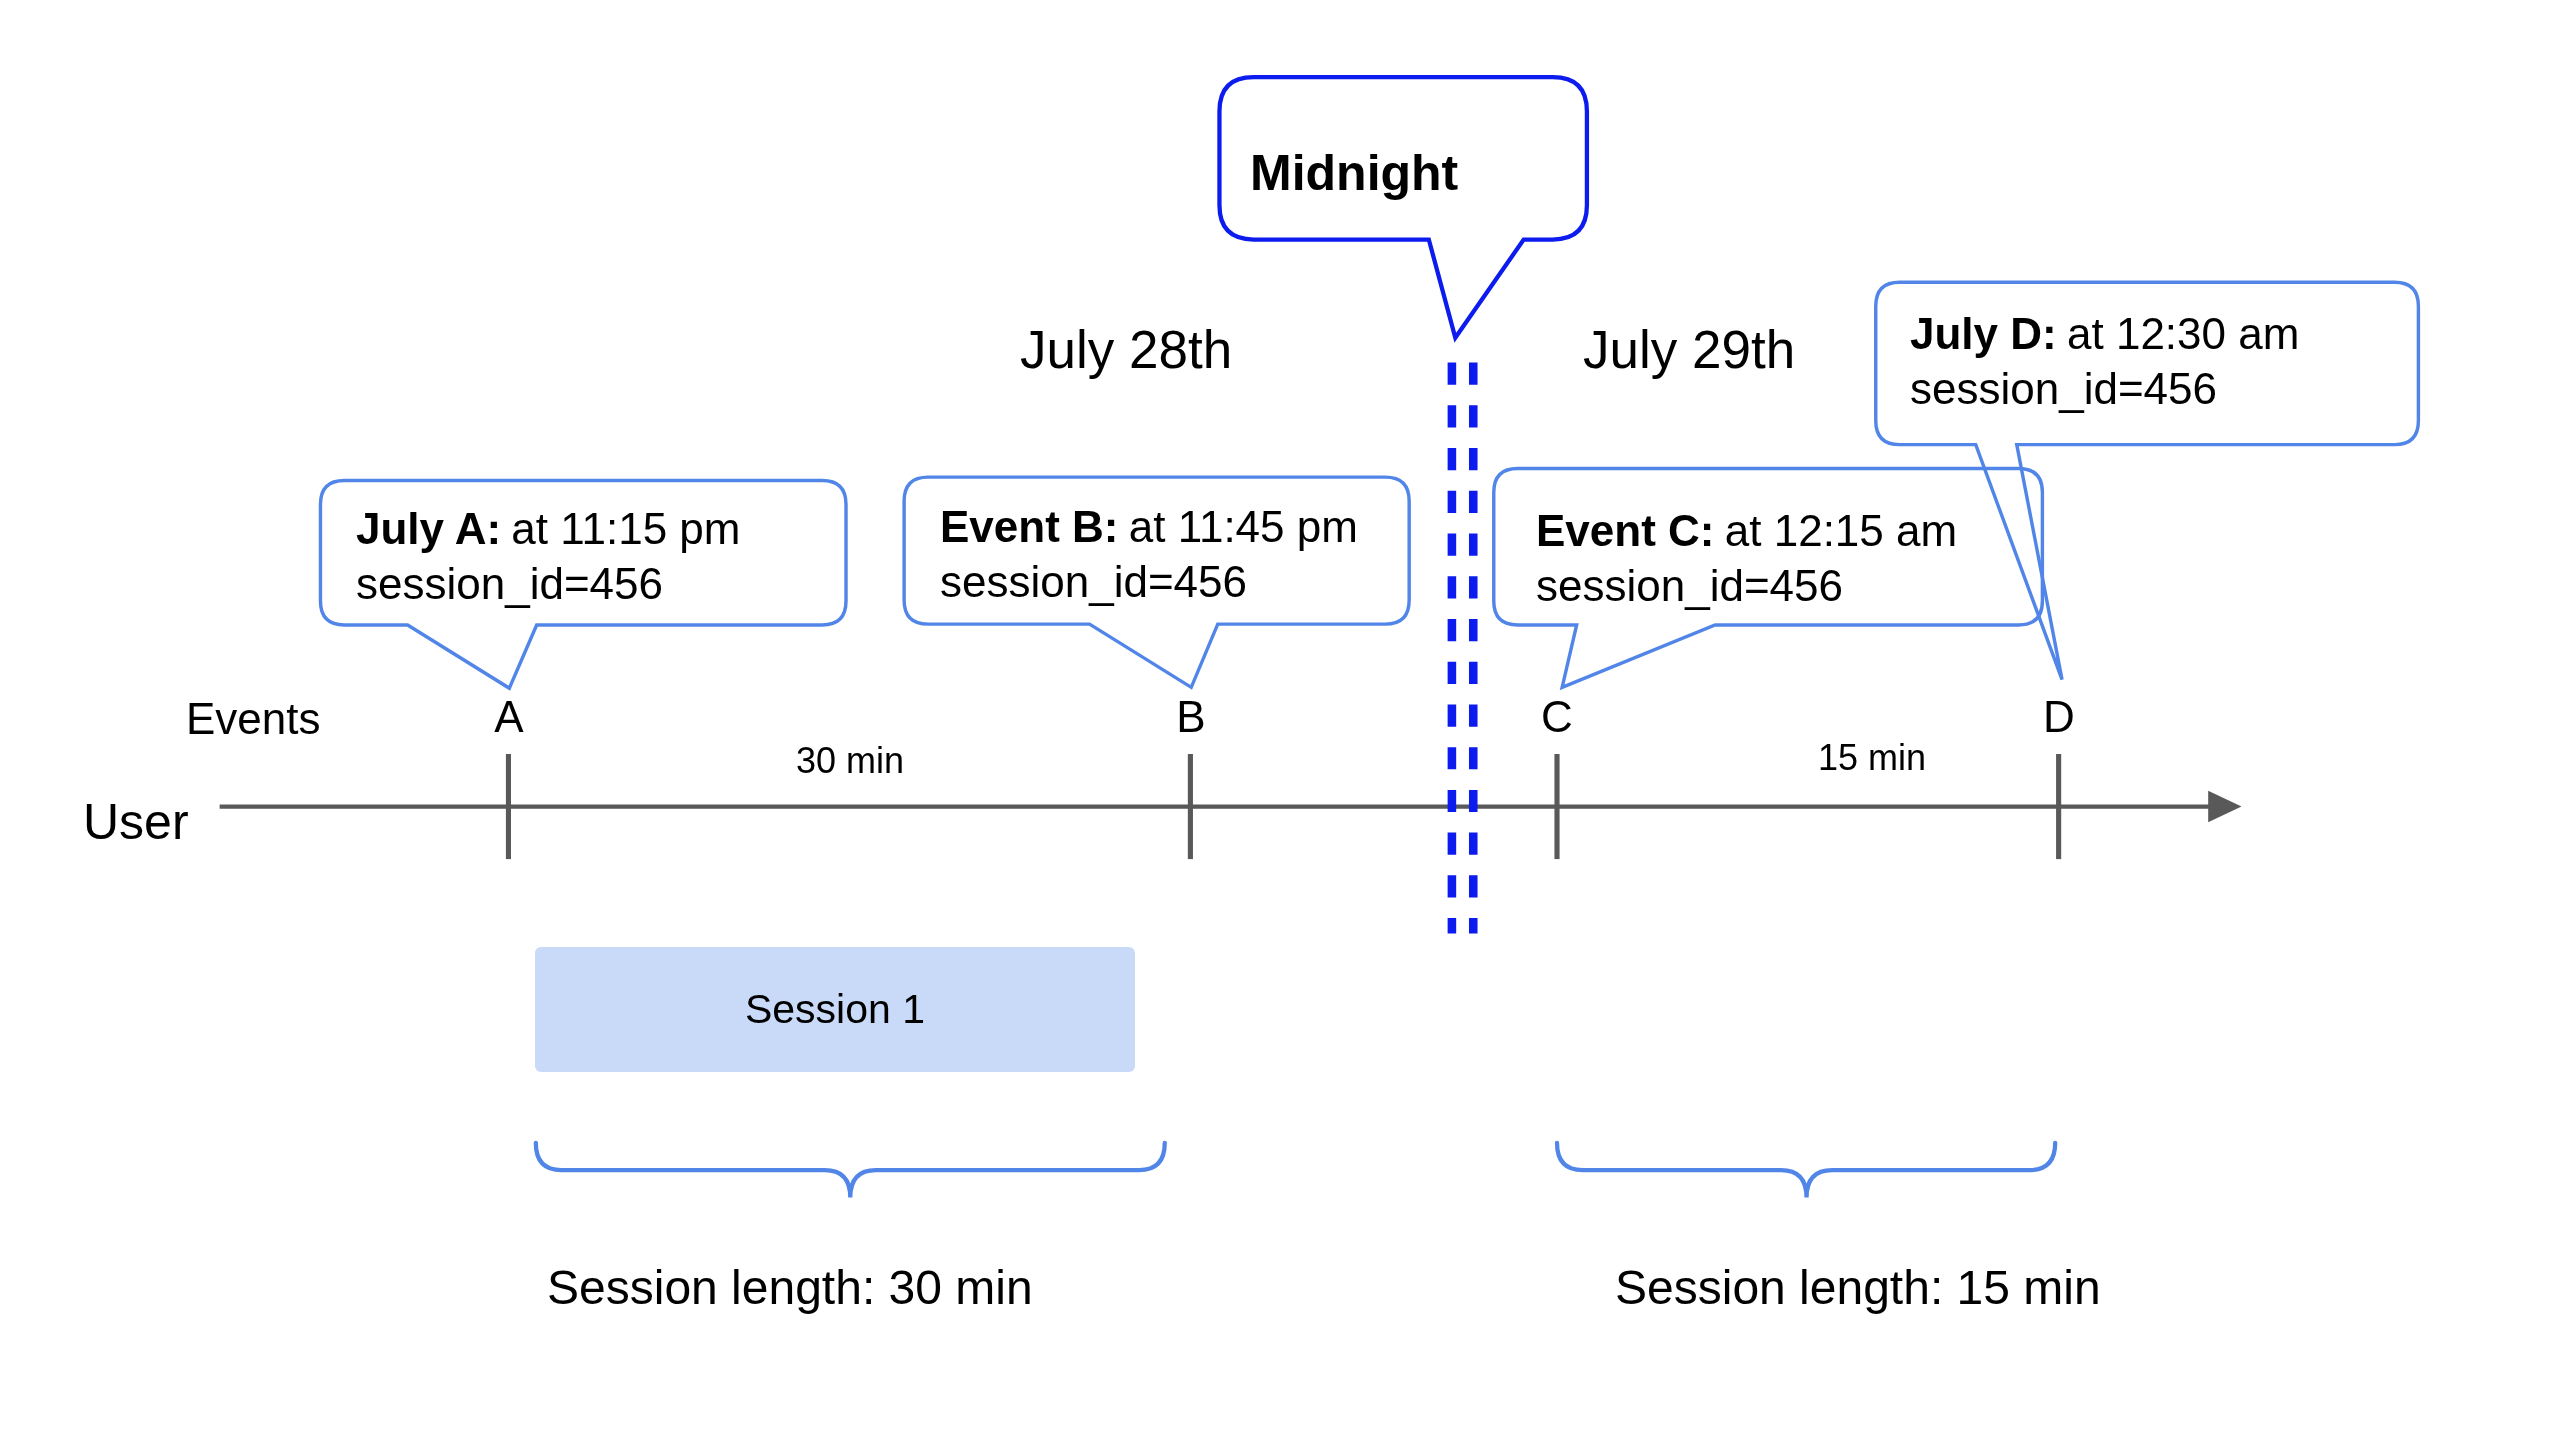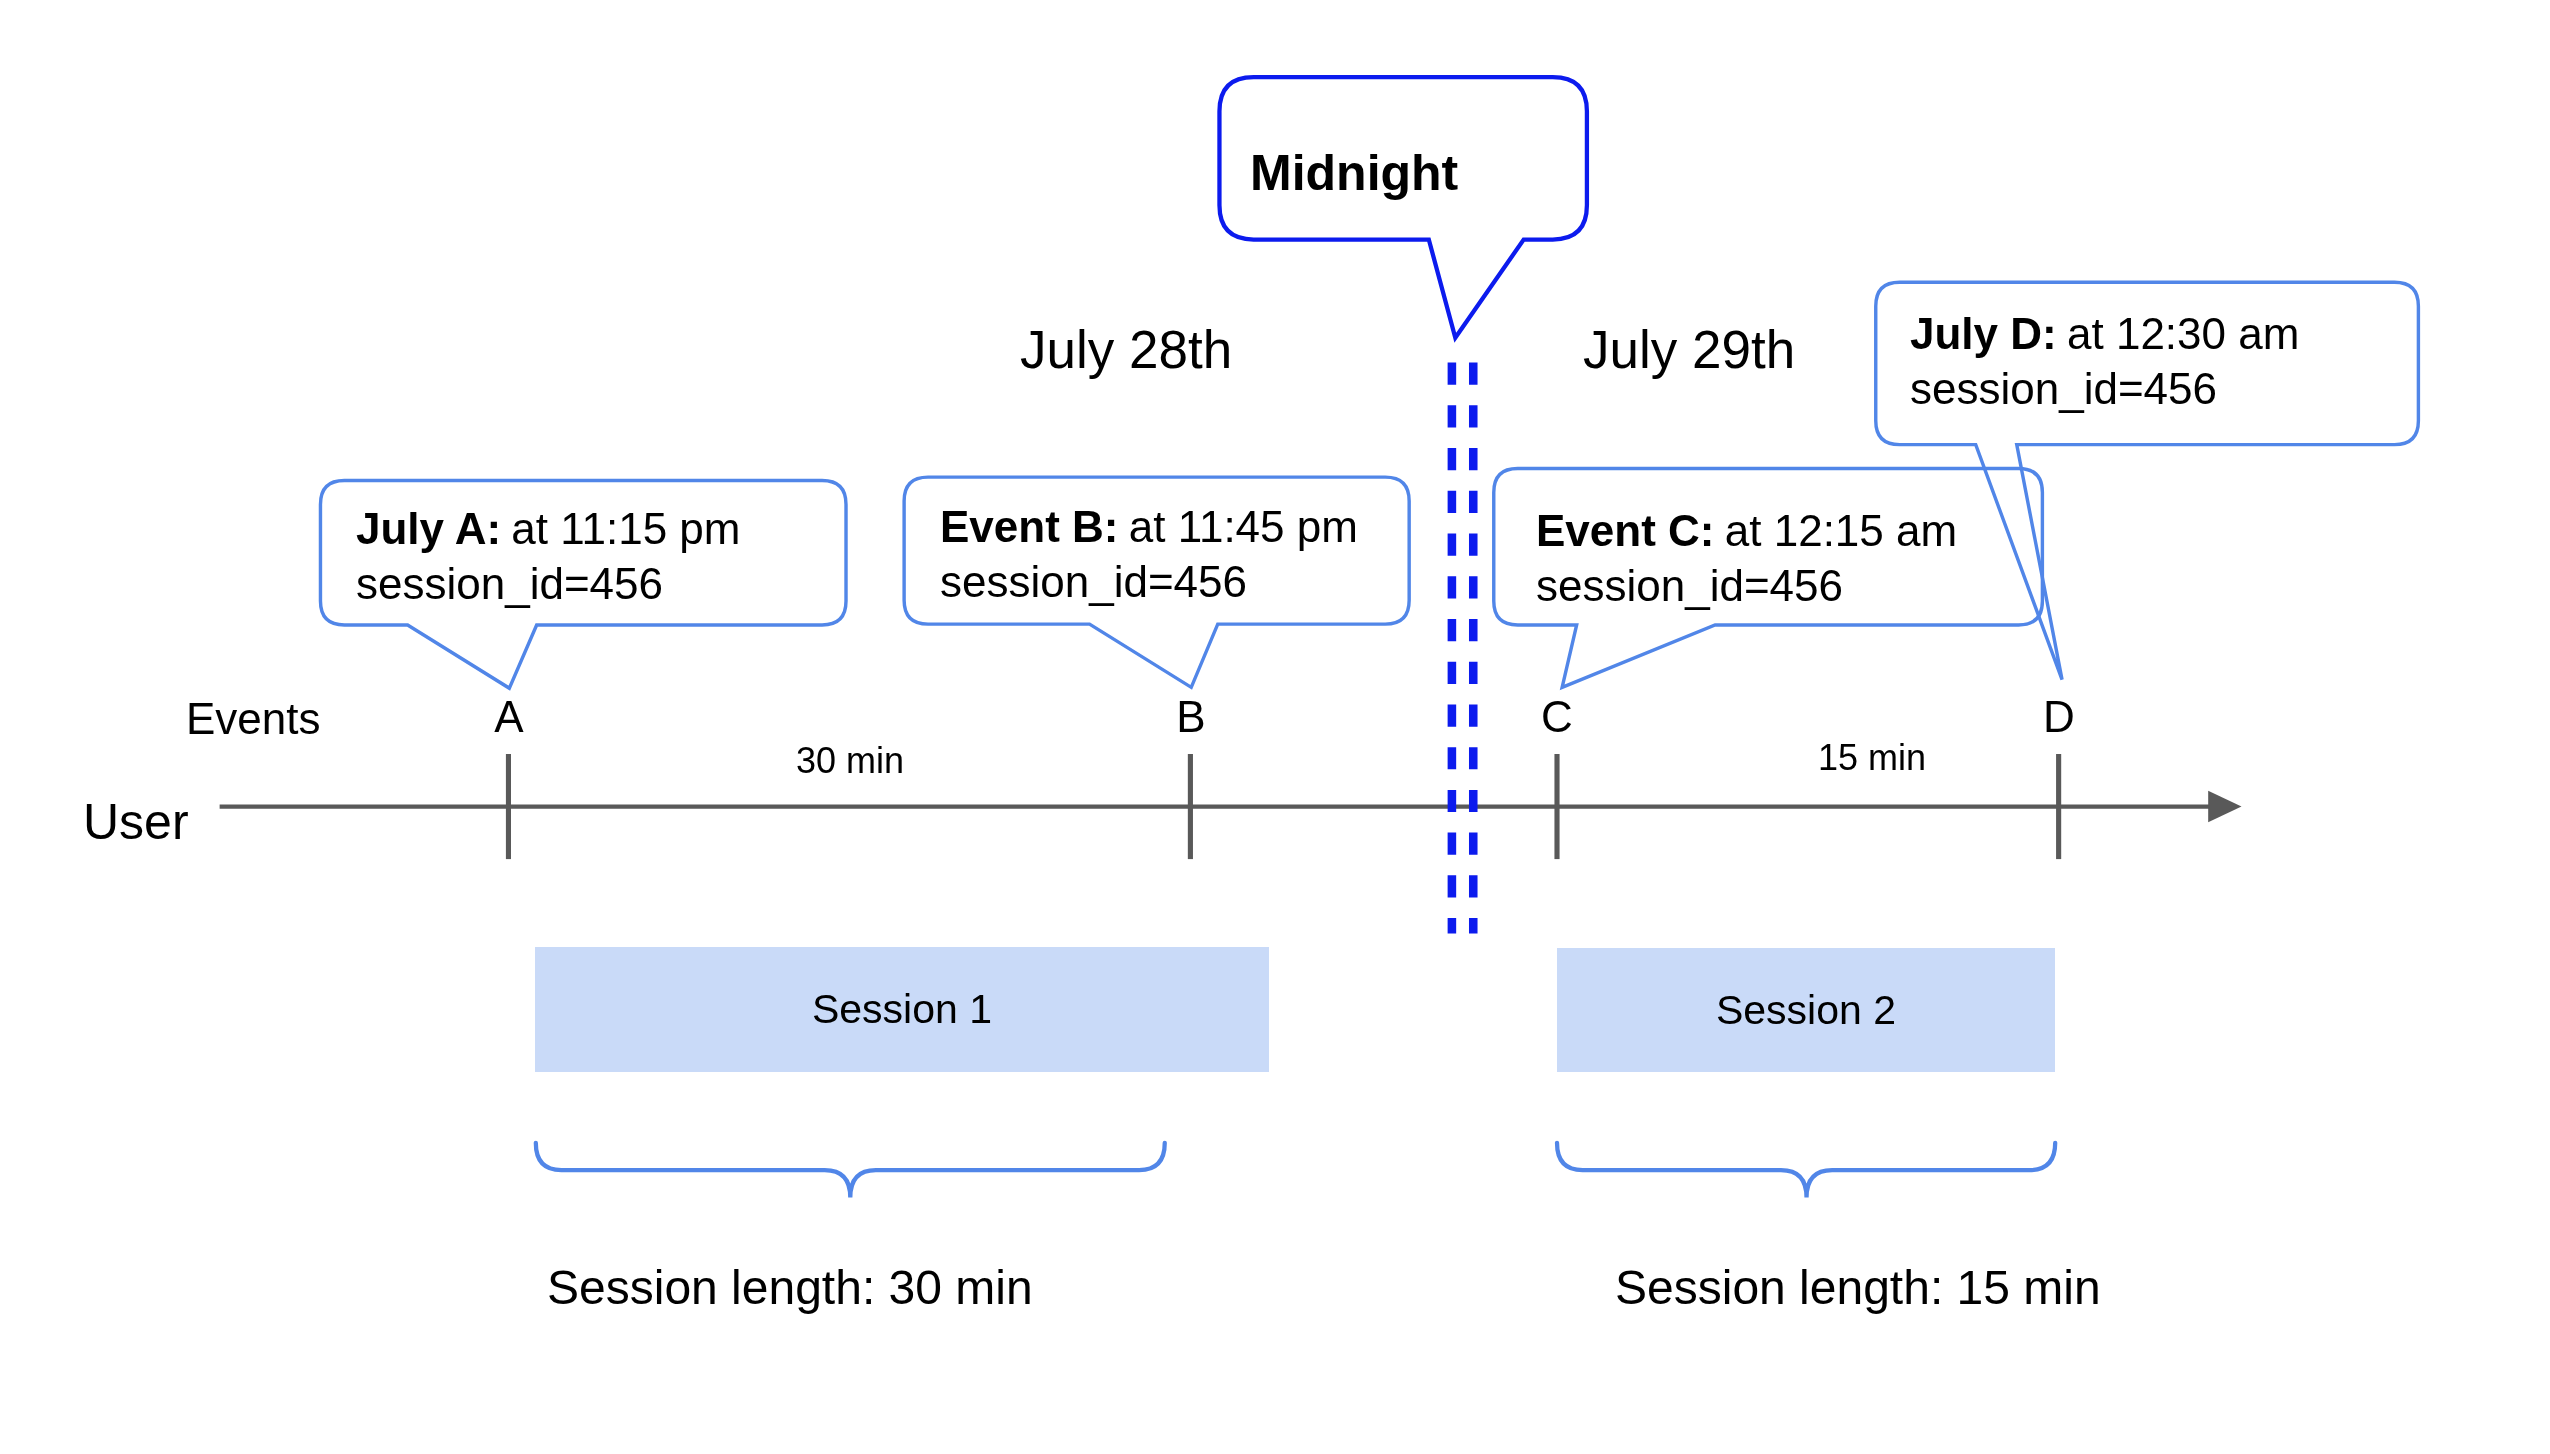--- a/index.html
+++ b/index.html
@@ -90,24 +90,21 @@
   <div class="abs user-caption" style="left:83px;top:793px;">User</div>
 
   <div class="abs tick-label center" style="left:509px;top:692px;">A</div>
   <div class="abs tick-label center" style="left:1191px;top:692px;">B</div>
   <div class="abs tick-label center" style="left:1557px;top:692px;">C</div>
   <div class="abs tick-label center" style="left:2059px;top:692px;">D</div>
 
   <div class="abs interval-label center" style="left:850px;top:740px;">30 min</div>
   <div class="abs interval-label center" style="left:1872px;top:737px;">15 min</div>
 
-  <div class="session-box" style="left:535px;top:947px;width:734px;height:125px;">
+  <div class="session-box" style="left:535px;top:947px;width:600px;height:125px;border-radius:6px;">
     <span>Session 1</span>
-  </div>
-  <div class="session-box" style="left:1557px;top:948px;width:498px;height:124px;">
-    <span>Session 2</span>
   </div>
 
   <div class="abs session-length" style="left:547px;top:1260px;">Session length: 30 min</div>
   <div class="abs session-length" style="left:1615px;top:1260px;">Session length: 15 min</div>
 
 </div>
 
 
 </body></html>

